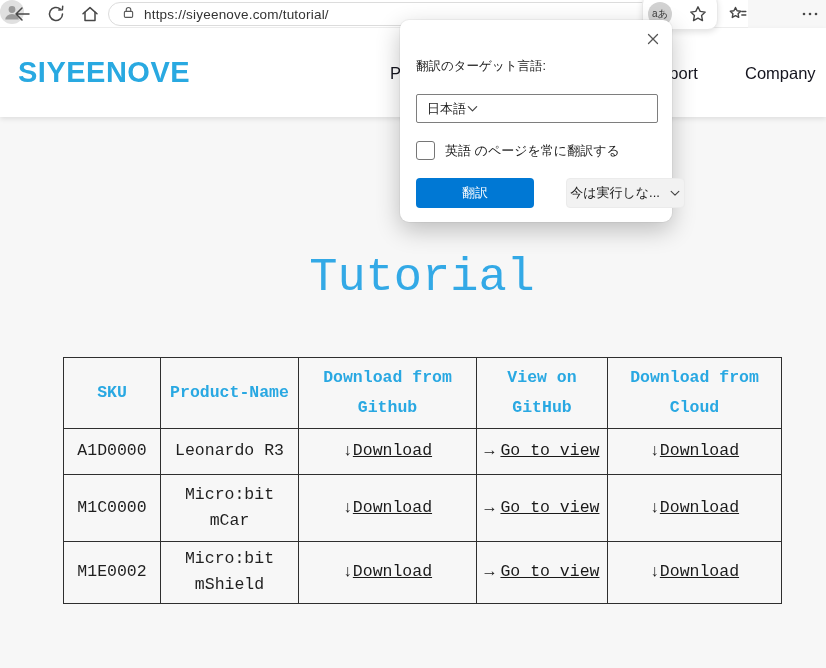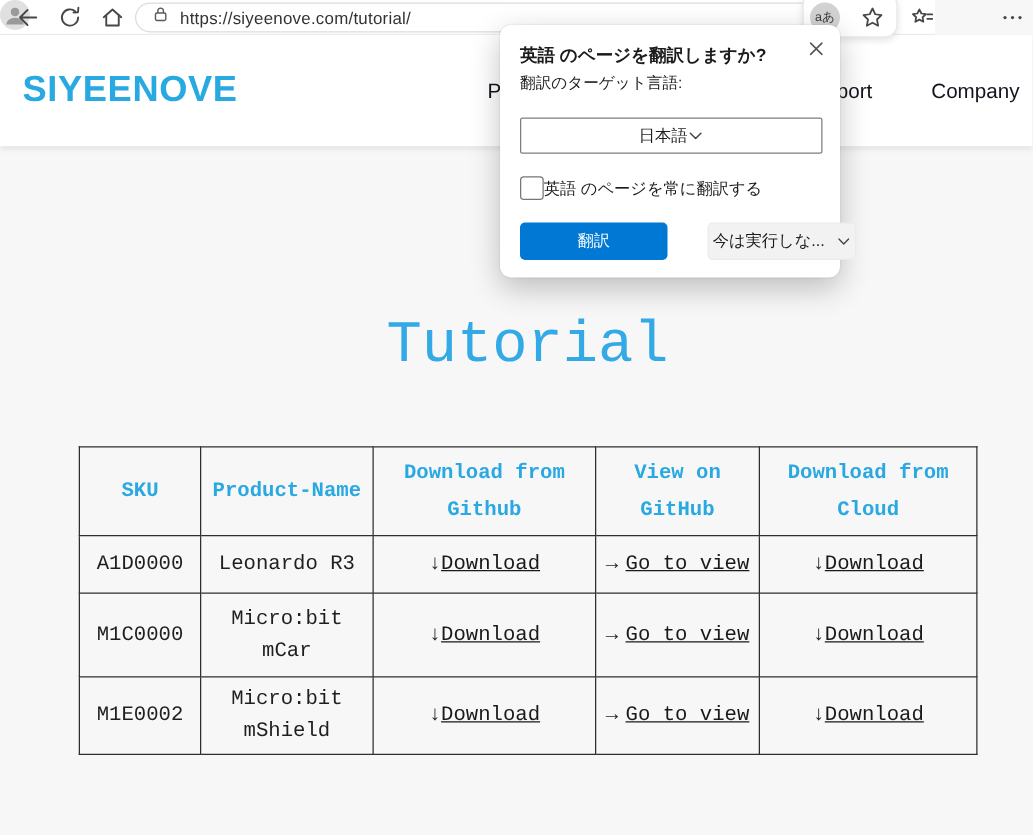--- a/index.html
+++ b/index.html
@@ -89,24 +89,24 @@
     background:#fff; border-radius:9px; z-index:10;
     box-shadow:0 8px 24px rgba(0,0,0,.24), 0 0 0 1px rgba(0,0,0,.04);
   }
   .p-close { position:absolute; right:8px; top:8px; width:22px; height:22px; cursor:pointer; }
   .p-close svg { width:22px; height:22px; display:block; }
   .p-title { position:absolute; left:16px; top:16px; font-size:14px; font-weight:700; color:#1b1b1b; }
   .p-label { position:absolute; left:16px; top:38px; font-size:12.5px; color:#1b1b1b; }
   .p-select {
     position:absolute; left:16px; top:74px; width:242px; height:29px;
     border:1px solid #7e7e7e; border-radius:2px; background:#fff;
-    display:flex; align-items:center; justify-content:center;
+    display:flex; align-items:center; justify-content:flex-start;
     padding:0 10px; font-size:13px; cursor:pointer;
   }
-  .p-checkrow { position:absolute; left:16px; top:121px; display:flex; align-items:center; }
+  .p-checkrow { position:absolute; left:16px; top:121px; display:flex; align-items:center; gap:10px; }
   .p-checkbox { width:19px; height:19px; border:1px solid #767676; border-radius:3px; background:#fff; cursor:pointer; flex:none; }
   .p-checklabel { font-size:13px; color:#1b1b1b; }
   .p-btn-primary {
     position:absolute; left:16px; top:158px; width:118px; height:30px;
     background:#0078d4; color:#fff; border:none; border-radius:4px;
     font-size:13px; display:flex; align-items:center; justify-content:center; cursor:pointer;
     font-family:"Liberation Sans", sans-serif;
   }
   .p-btn-secondary {
     position:absolute; left:142px; top:158px; width:119px; height:30px;
@@ -235,21 +235,20 @@
     </tbody>
   </table>
 </div>
 
 <div class="popup">
   <div class="p-close">
     <svg viewBox="0 0 22 22" fill="none" stroke="#555" stroke-width="1.3" stroke-linecap="round">
       <path d="M6.5 6.5 L15.5 15.5 M15.5 6.5 L6.5 15.5"></path>
     </svg>
   </div>
-  <div class="p-title">英語 のページを翻訳しますか?</div>
   <div class="p-label">翻訳のターゲット言語:</div>
   <div class="p-select">
     <span>日本語</span>
     <span class="chev">
       <svg width="13" height="13" viewBox="0 0 14 14" fill="none" stroke="#444" stroke-width="1.3" stroke-linecap="round" stroke-linejoin="round">
         <path d="M2.5 5 L7 9.5 L11.5 5"></path>
       </svg>
     </span>
   </div>
   <div class="p-checkrow">

